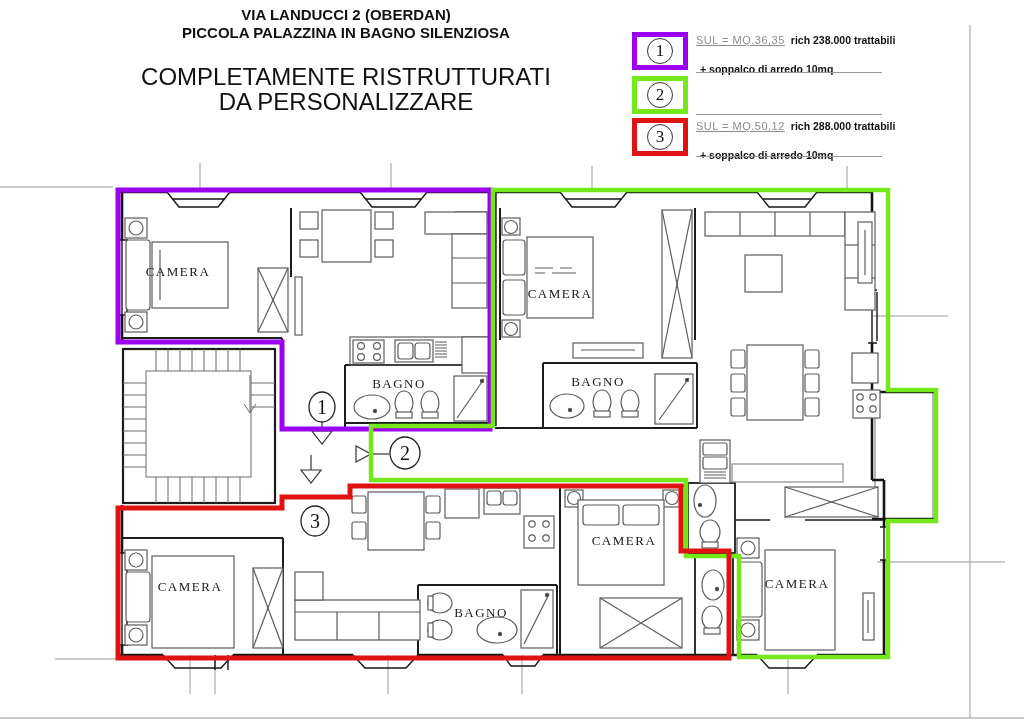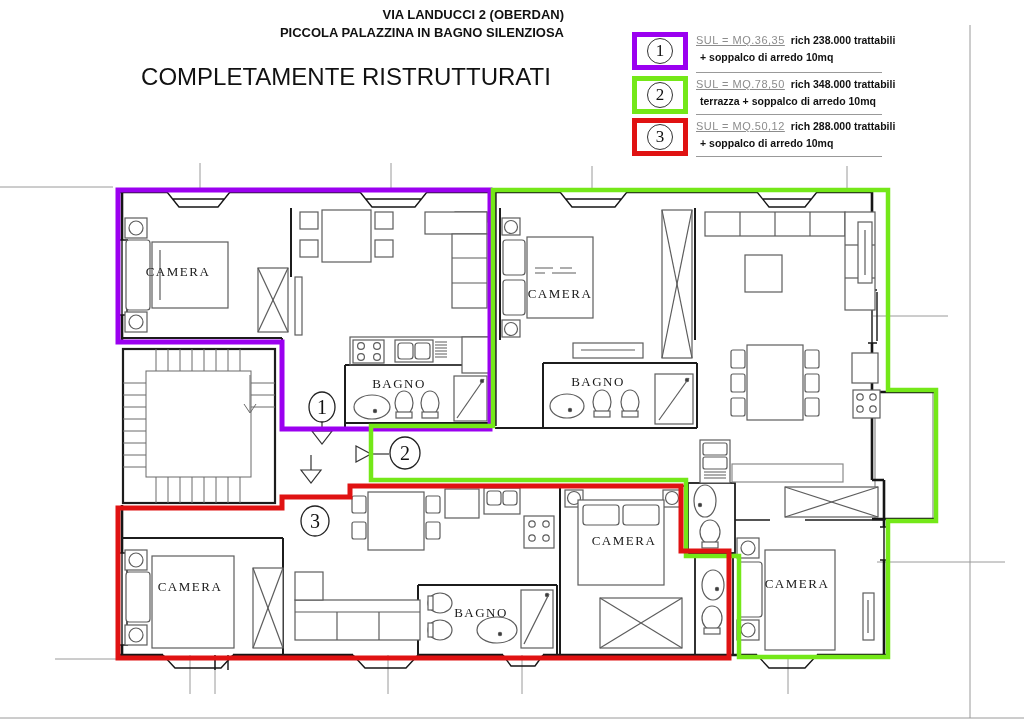--- a/index.html
+++ b/index.html
@@ -1,67 +1,64 @@
 <!DOCTYPE html>
 <html><head>
 <meta charset="utf-8">
 <style>
   html,body{margin:0;padding:0;background:#ffffff;}
   #canvas{position:relative;width:1024px;height:724px;background:#ffffff;overflow:hidden;
           font-family:"Liberation Sans",sans-serif;}
   #titleblock{position:absolute;left:128px;top:6px;width:436px;text-align:center;color:#111;}
-  #titleblock .t-small{font-size:13px;font-weight:bold;line-height:18px;text-align:right;}
+  #titleblock .t-small{font-size:15px;font-weight:bold;line-height:18px;}
   #titleblock .t-big{font-size:24px;font-weight:normal;line-height:25px;text-align:center;}
   #titleblock .gap{height:22px;}
   #legend{position:absolute;left:630px;top:28px;width:270px;}
   .leg-row{position:absolute;left:0;width:270px;}
   .leg-box{position:absolute;left:2px;top:2px;width:46px;height:28px;border:5px solid #000;
            background:#fff;display:flex;align-items:center;justify-content:center;}
   .leg-num{width:24px;height:24px;border:1.3px solid #333;border-radius:50%;
            font-family:"Liberation Serif",serif;font-size:17px;color:#111;
            display:flex;align-items:center;justify-content:center;background:#fff;}
   .leg-text{position:absolute;left:66px;top:0;width:200px;color:#111;}
   .leg-sul{font-size:11px;color:#8c8c8c;letter-spacing:0.5px;display:inline;text-decoration:underline;}
   .leg-price{font-size:10.5px;font-weight:bold;color:#111;display:inline;margin-left:6px;}
-  .leg-note{font-size:10.5px;font-weight:bold;color:#111;margin-top:3px;margin-left:4px;}
+  .leg-note{font-size:10.5px;font-weight:bold;color:#111;margin-top:15px;margin-left:4px;}
   .leg-sep{position:absolute;left:66px;width:186px;border-top:1px solid #999;}
   svg text{user-select:none;}
   .roomlabel{font-family:"Liberation Serif",serif;font-size:13px;letter-spacing:1.5px;fill:#1a1a1a;}
   .marknum{font-family:"Liberation Serif",serif;font-size:20px;fill:#111;}
 </style>
 </head>
 <body>
 
 <div id="canvas">
 
   <div id="titleblock">
     <div class="t-small">VIA LANDUCCI 2 (OBERDAN)</div>
     <div class="t-small">PICCOLA PALAZZINA IN BAGNO SILENZIOSA</div>
     <div class="gap"></div>
     <div class="t-big">COMPLETAMENTE RISTRUTTURATI</div>
+    <div class="t-big">DA PERSONALIZZARE</div>
   </div>
 
   <div id="legend">
     <div class="leg-row" style="top:2px;height:44px;">
       <div class="leg-box" style="border-color: rgb(155, 0, 240);">
         <div class="leg-num">1</div>
       </div>
       <div class="leg-text">
         <span class="leg-sul">SUL  =  MQ.36,35</span><span class="leg-price">rich 238.000 trattabili</span>
         <div class="leg-note">+ soppalco di arredo 10mq</div>
       </div>
     </div>
     <div class="leg-sep" style="top:44px;"></div>
     <div class="leg-row" style="top:46px;height:42px;">
       <div class="leg-box" style="border-color: rgb(116, 232, 24);">
         <div class="leg-num">2</div>
-      </div>
-      <div class="leg-text">
-        <span class="leg-sul">SUL  =  MQ.78,50</span><span class="leg-price">rich 348.000 trattabili</span>
-        <div class="leg-note">terrazza + soppalco di arredo 10mq</div>
       </div>
     </div>
     <div class="leg-sep" style="top:86px;"></div>
     <div class="leg-row" style="top:88px;height:42px;">
       <div class="leg-box" style="border-color: rgb(224, 18, 18);">
         <div class="leg-num">3</div>
       </div>
       <div class="leg-text">
         <span class="leg-sul">SUL  =  MQ.50,12</span><span class="leg-price">rich 288.000 trattabili</span>
         <div class="leg-note">+ soppalco di arredo 10mq</div>

